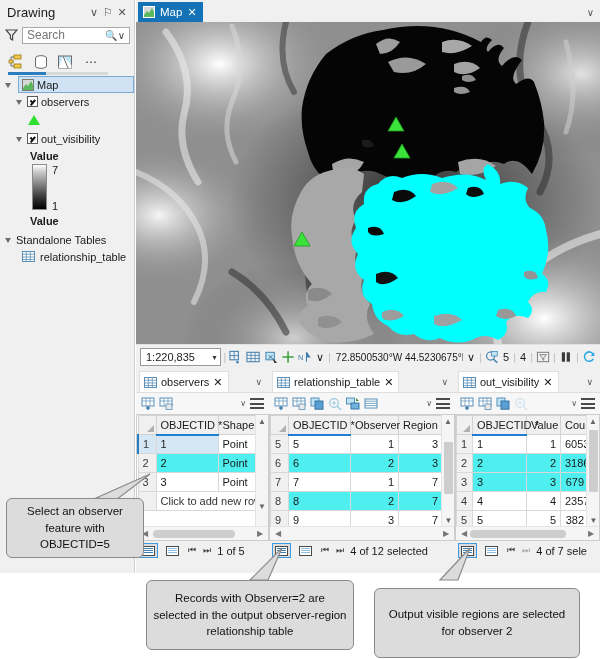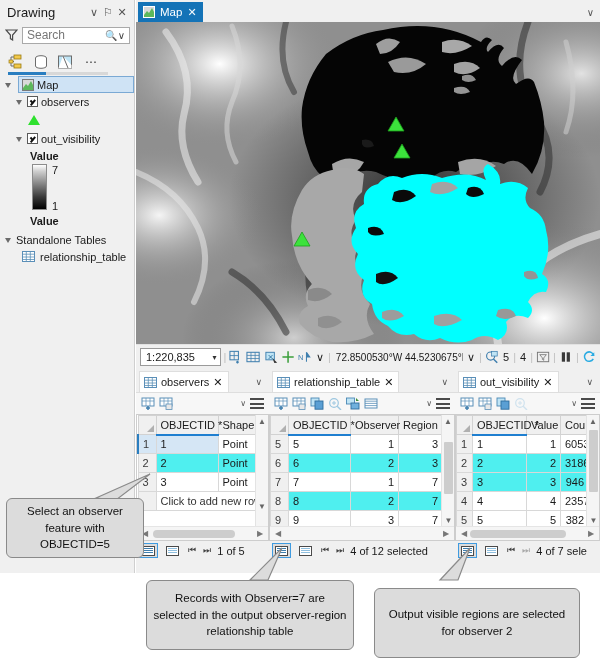--- a/index.html
+++ b/index.html
@@ -740,21 +740,21 @@
           <tr class="sel">
             <td class="rowno">2</td>
             <td>2</td>
             <td class="num">2</td>
             <td class="num">3186</td>
           </tr>
           <tr class="sel">
             <td class="rowno">3</td>
             <td>3</td>
             <td class="num">3</td>
-            <td class="num">946</td>
+            <td class="num">679</td>
           </tr>
           <tr>
             <td class="rowno">4</td>
             <td>4</td>
             <td class="num">4</td>
             <td class="num">2357</td>
           </tr>
           <tr>
             <td class="rowno">5</td>
             <td>5</td>
@@ -811,18 +811,18 @@
   <path d="M96 498 L150 474 L116 500 Z" fill="#dcdcdc" stroke="#8a8a8a" stroke-width="1.2"></path>
   <path d="M250 580 L282 548 L268 580 Z" fill="#dcdcdc" stroke="#8a8a8a" stroke-width="1.2"></path>
   <path d="M440 580 L470 548 L458 580 Z" fill="#dcdcdc" stroke="#8a8a8a" stroke-width="1.2"></path>
 </svg>
 
 <div class="callout" style="left:6px;top:498px;width:138px;height:60px">
   <span>Select an observer feature with OBJECTID=5</span>
 </div>
 
 <div class="callout" style="left:146px;top:580px;width:208px;height:70px">
-  <span>Records with Observer=7 are selected in the output observer-region relationship table</span>
+  <span>Records with Observer=2 are selected in the output observer-region relationship table</span>
 </div>
 
 <div class="callout" style="left:374px;top:588px;width:206px;height:70px">
   <span>Output visible regions are selected for observer 2</span>
 </div>
 
 </body></html>

